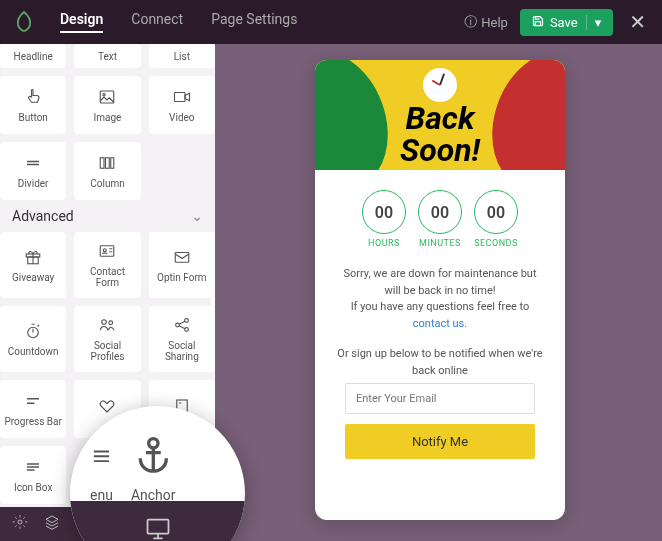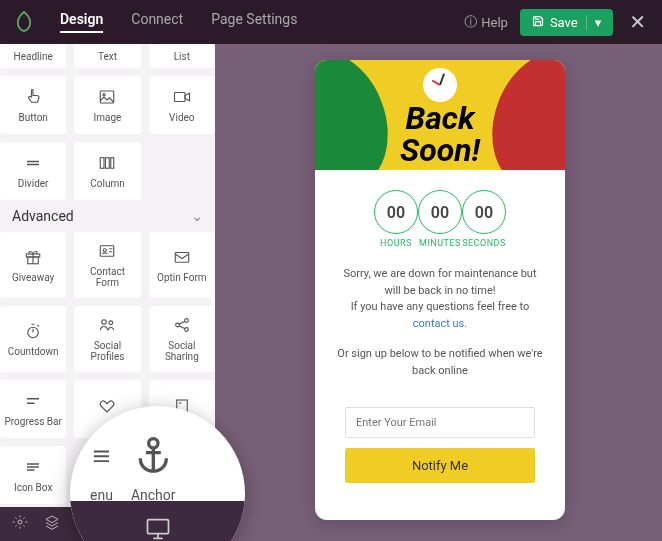--- a/index.html
+++ b/index.html
@@ -31,27 +31,27 @@
 .mag-block{display:flex;flex-direction:column;align-items:center;gap:8px;font-size:14px;color:#555}
 .mag-bar{position:absolute;bottom:0;left:0;right:0;height:80px;background:#3e2a3e;display:flex;align-items:flex-start;justify-content:center;padding-top:14px}
 .canvas{position:absolute;left:315px;top:60px;width:250px;height:460px;background:#fff;border-radius:12px;box-shadow:0 4px 20px rgba(0,0,0,.2);overflow:hidden}
 .hero{height:110px;position:relative;background:#f0cd24;overflow:hidden}
 .hero-curve-l{position:absolute;left:-30px;top:-10px;width:100px;height:140px;background:#1a8a3a;border-radius:50%;transform:rotate(-20deg)}
 .hero-curve-r{position:absolute;right:-30px;top:-10px;width:100px;height:140px;background:#c43030;border-radius:50%;transform:rotate(20deg)}
 .hero-clock{position:absolute;top:8px;left:50%;transform:translateX(-50%);width:34px;height:34px;background:#fff;border-radius:50%}
 .hero-clock::before{content:"";position:absolute;top:50%;left:50%;width:2px;height:12px;background:#333;transform-origin:bottom;transform:translate(-50%,-100%) rotate(20deg)}
 .hero-clock::after{content:"";position:absolute;top:50%;left:50%;width:2px;height:9px;background:#c43030;transform-origin:bottom;transform:translate(-50%,-100%) rotate(-60deg)}
 .hero-title{position:absolute;top:42px;left:0;right:0;text-align:center;font-family:Georgia,serif;font-size:32px;font-weight:700;font-style:italic;color:#000;line-height:1}
-.countdown{display:flex;justify-content:center;gap:0;margin-top:20px}
+.countdown{display:flex;justify-content:center;gap:12px;margin-top:20px}
 .cd-item{display:flex;flex-direction:column;align-items:center;gap:4px}
 .cd-circle{width:44px;height:44px;border:1.5px solid #2bb860;border-radius:50%;display:flex;align-items:center;justify-content:center;font-size:16px;font-weight:600;color:#444}
 .cd-label{font-size:9px;color:#2bb860;letter-spacing:.5px}
 .body-text{text-align:center;font-size:11px;color:#555;padding:0 20px;margin-top:18px;line-height:1.5}
 .body-text a{color:#3080d0;text-decoration:none}
-.form-area{padding:4px 30px;margin-top:24px}
+.form-area{padding:4px 30px;}
 .email-input{width:100%;border:1px solid #ddd;padding:8px 10px;font-size:11px;border-radius:2px;color:#888}
 .notify-btn{width:100%;margin-top:10px;background:#f0cd24;border:none;padding:10px;font-size:13px;color:#333;border-radius:2px;cursor:pointer}
 svg{width:100%;height:100%}
 </style>
 </head>
 <body>
 
 <div class="topbar">
   <div class="logo">
     <svg viewBox="0 0 24 24" fill="none" stroke="#5ea05e" stroke-width="2">

